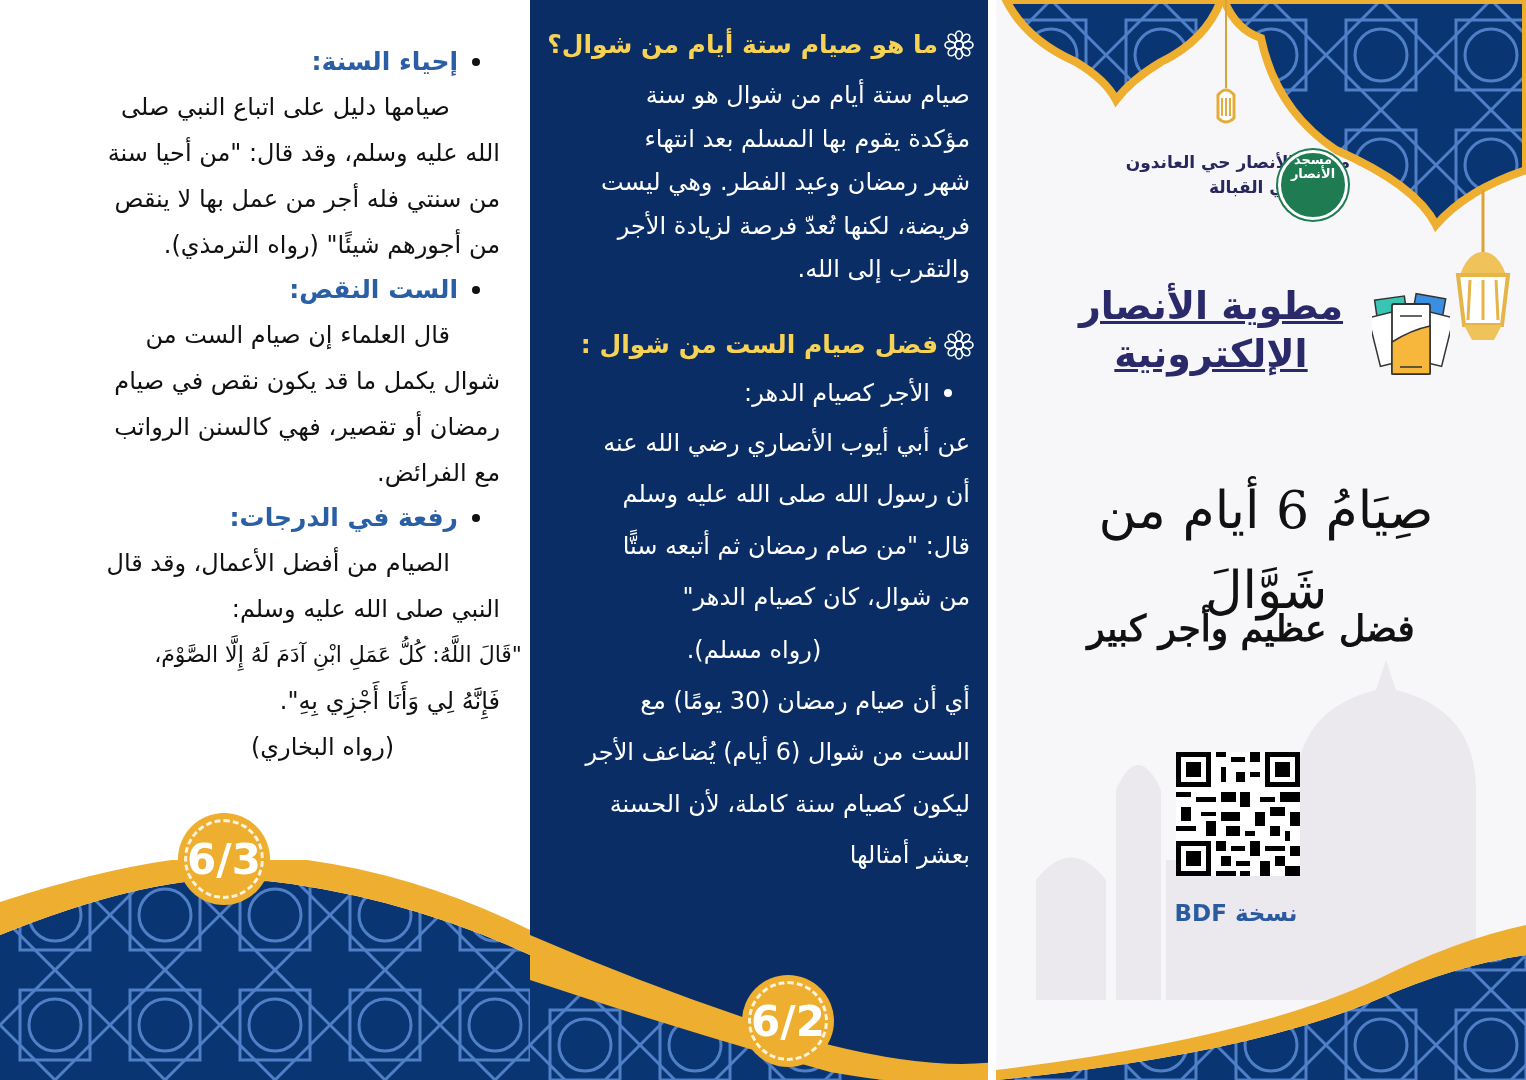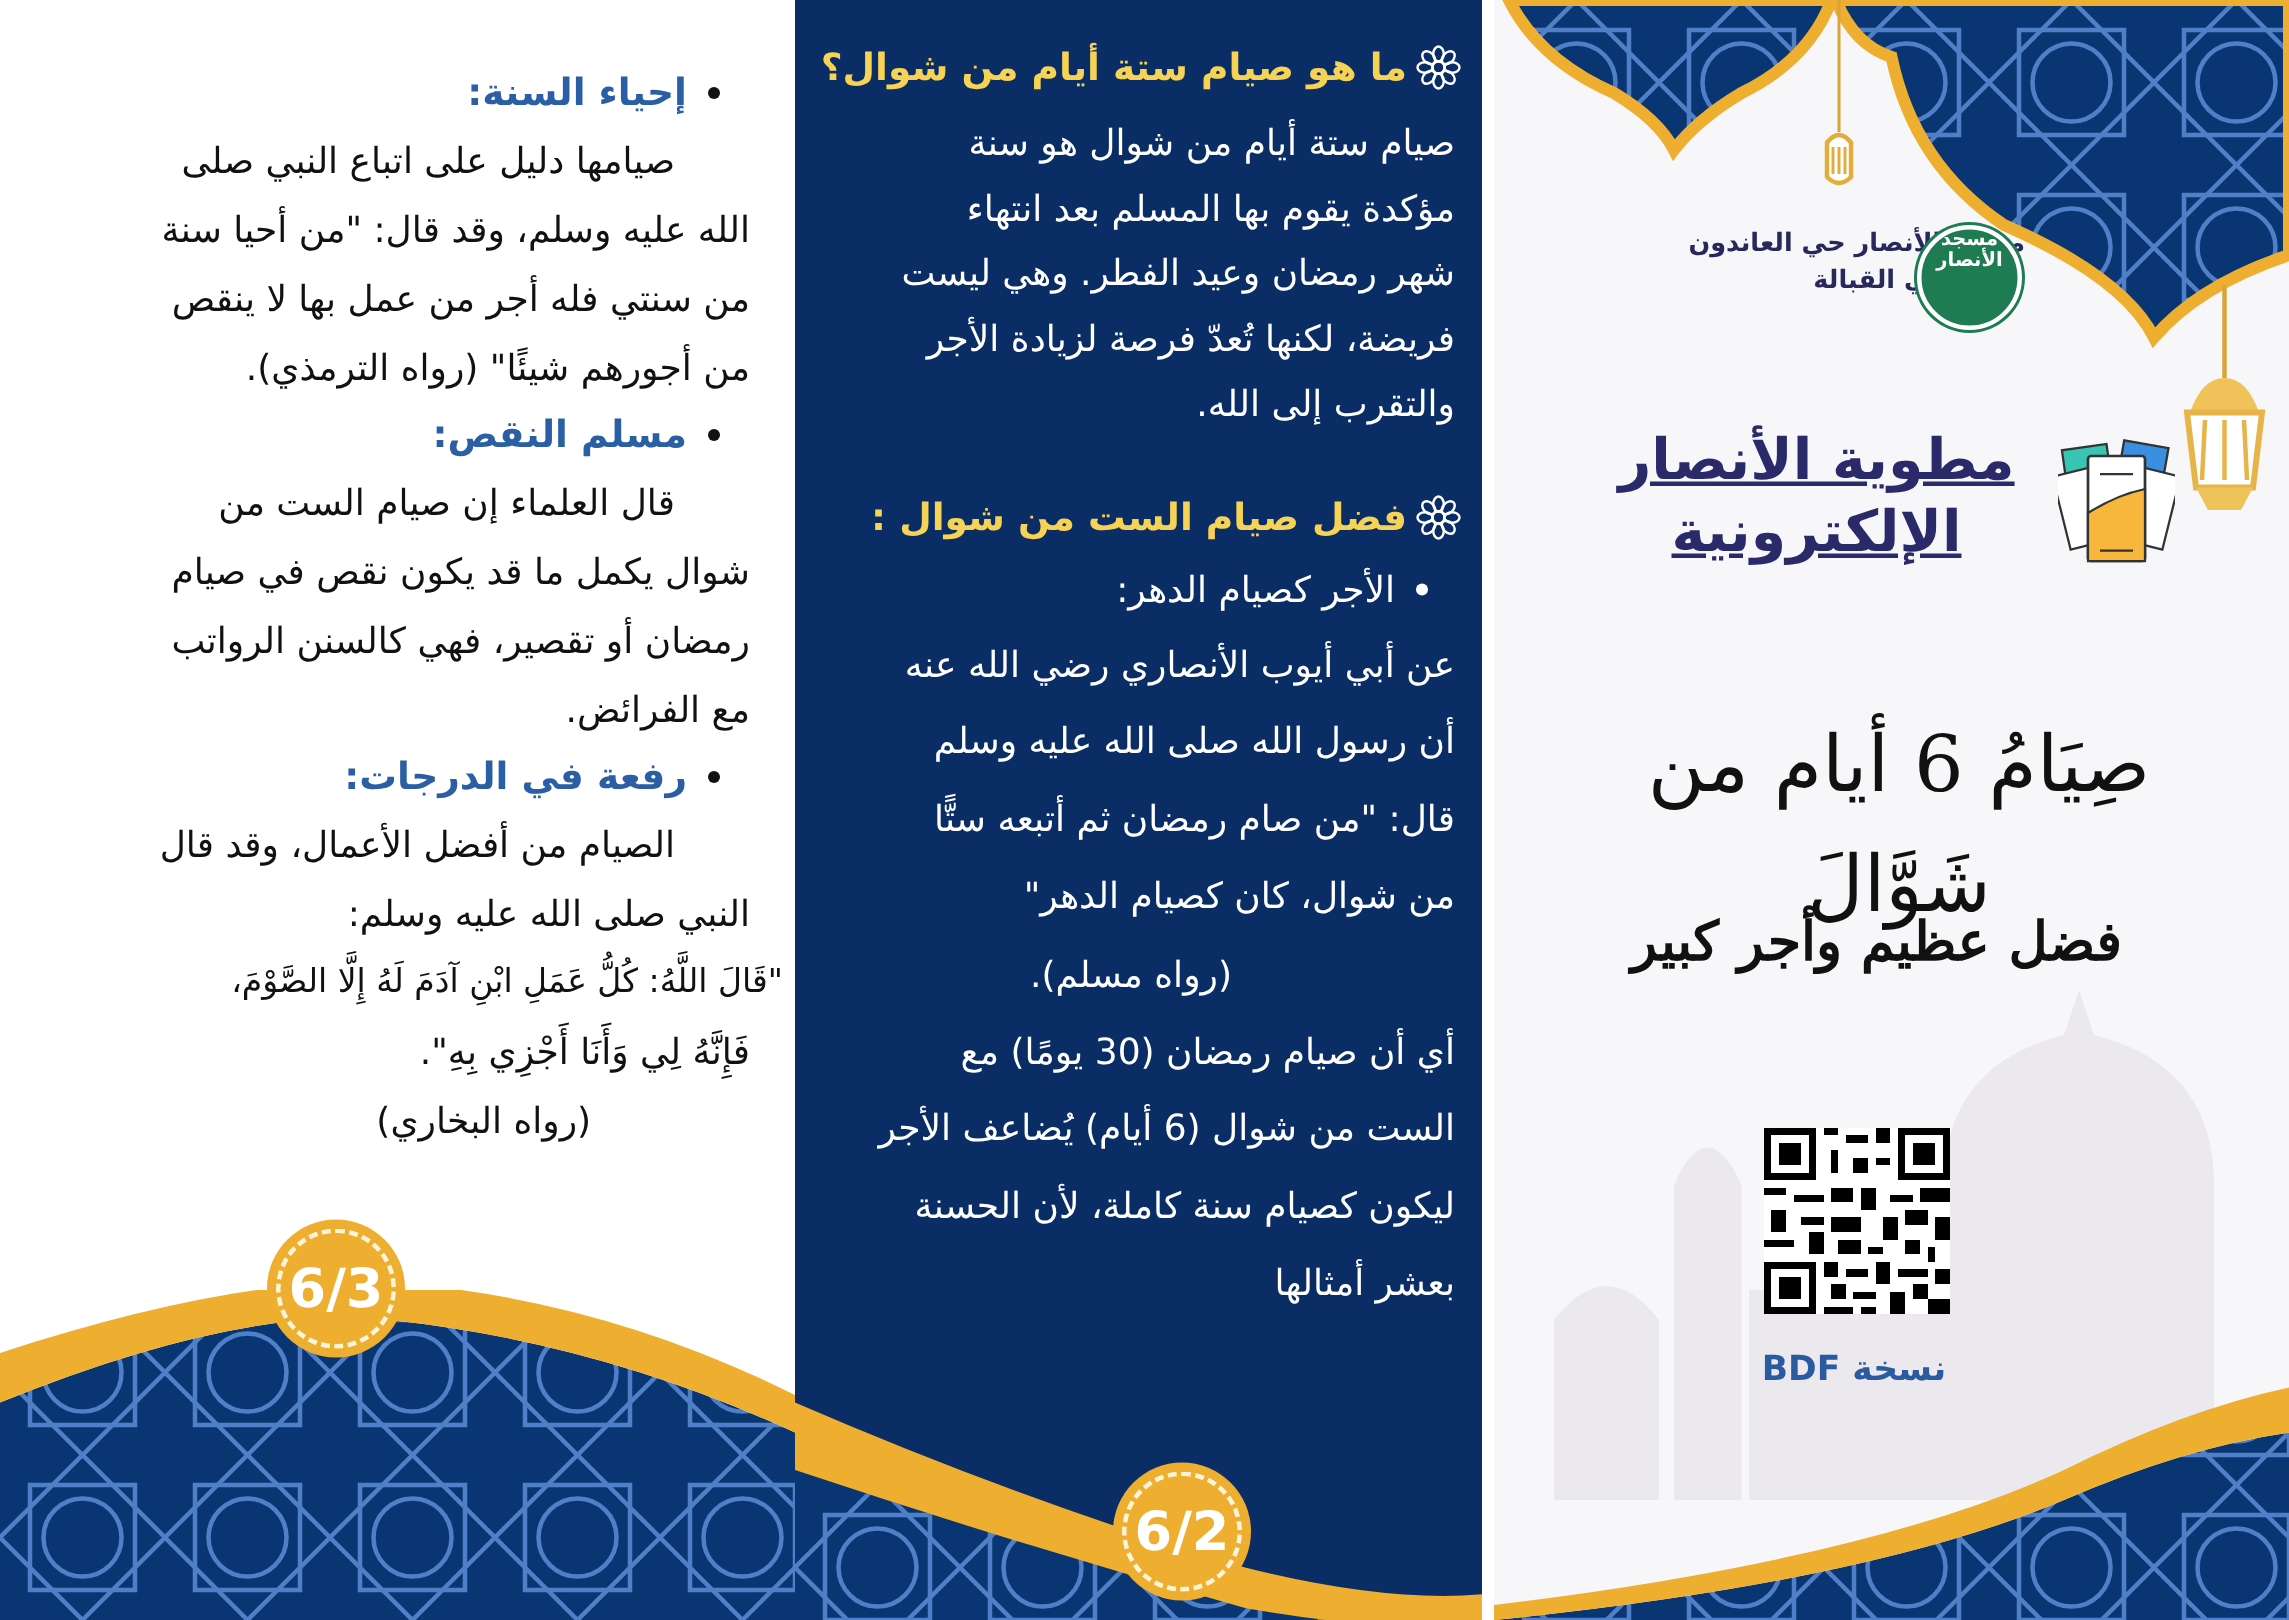--- a/index.html
+++ b/index.html
@@ -23,21 +23,21 @@
   .p3-wave { position: absolute; left: 0; top: 860px; width: 530px; height: 220px; }
 
   .page-badge {
     position: absolute; width: 92px; height: 92px; border-radius: 50%;
     background: #eeae2f; display: flex; align-items: center; justify-content: center;
   }
   .page-badge::before {
     content: ""; position: absolute; inset: 6px; border-radius: 50%;
     border: 3px dashed #fff4da;
   }
-  .page-badge span { color: #fff; font-family: "DejaVu Sans", sans-serif; font-weight: bold; font-size: 36px; position: relative; }
+  .page-badge span { color: #fff; font-family: "DejaVu Sans", sans-serif; font-weight: bold; font-size: 42px; position: relative; }
 
   
   .p2-content { position: absolute; top: 22px; right: 14px; width: 440px; direction: rtl; text-align: right; }
   .p2-heading { display: flex; align-items: center; gap: 6px; color: #f6d355; font-weight: bold; font-size: 25px; line-height: 46px; }
   .flower-icon { width: 30px; height: 30px; flex: none; }
   .p2-body { color: #ffffff; font-size: 24px; line-height: 43.5px; padding-right: 4px; padding-left: 24px; text-align: justify; text-align-last: right; }
   .p2-body.loose { line-height: 51.5px; }
   .p2-bullet { display: flex; align-items: center; gap: 14px; color: #fff; font-size: 24px; line-height: 50px; margin-right: 22px; }
   .p2-bullet .bullet-dot { background: #fff; }
   .p2-center { color: #fff; font-size: 24px; line-height: 52px; text-align: center; }
@@ -72,21 +72,21 @@
       <span class="bullet-dot"></span>
       <span class="p3-heading">إحياء السنة:</span>
     </div>
     <div class="p3-body indent">صيامها دليل على اتباع النبي صلى</div>
     <div class="p3-body">الله عليه وسلم، وقد قال: "من أحيا سنة</div>
     <div class="p3-body">من سنتي فله أجر من عمل بها لا ينقص</div>
     <div class="p3-body">من أجورهم شيئًا" (رواه الترمذي).</div>
 
     <div class="bullet-head">
       <span class="bullet-dot"></span>
-      <span class="p3-heading">مسلم النقص:</span>
+      <span class="p3-heading">الست النقص:</span>
     </div>
     <div class="p3-body indent">قال العلماء إن صيام الست من</div>
     <div class="p3-body">شوال يكمل ما قد يكون نقص في صيام</div>
     <div class="p3-body">رمضان  أو تقصير، فهي كالسنن الرواتب</div>
     <div class="p3-body">مع الفرائض.</div>
 
     <div class="bullet-head">
       <span class="bullet-dot"></span>
       <span class="p3-heading">رفعة في الدرجات:</span>
     </div>

